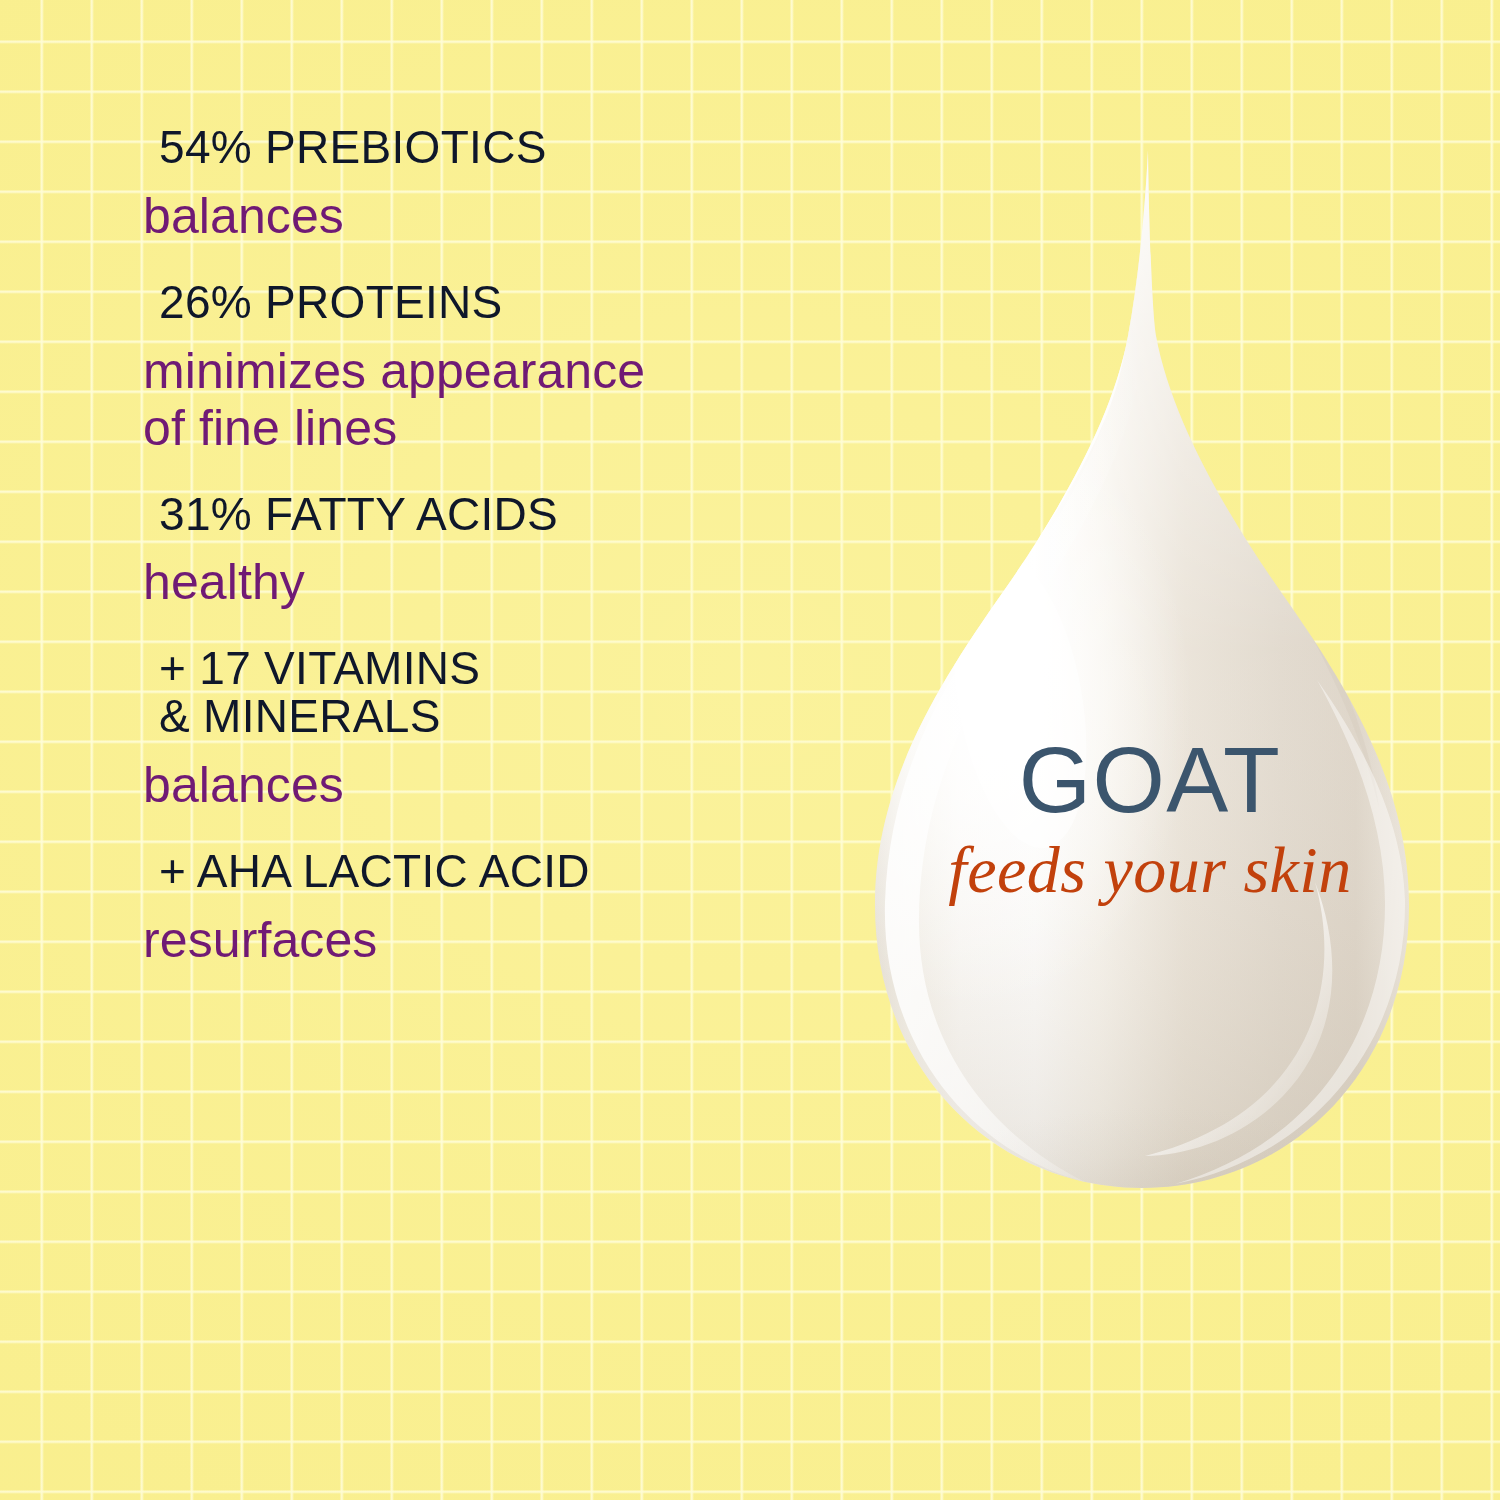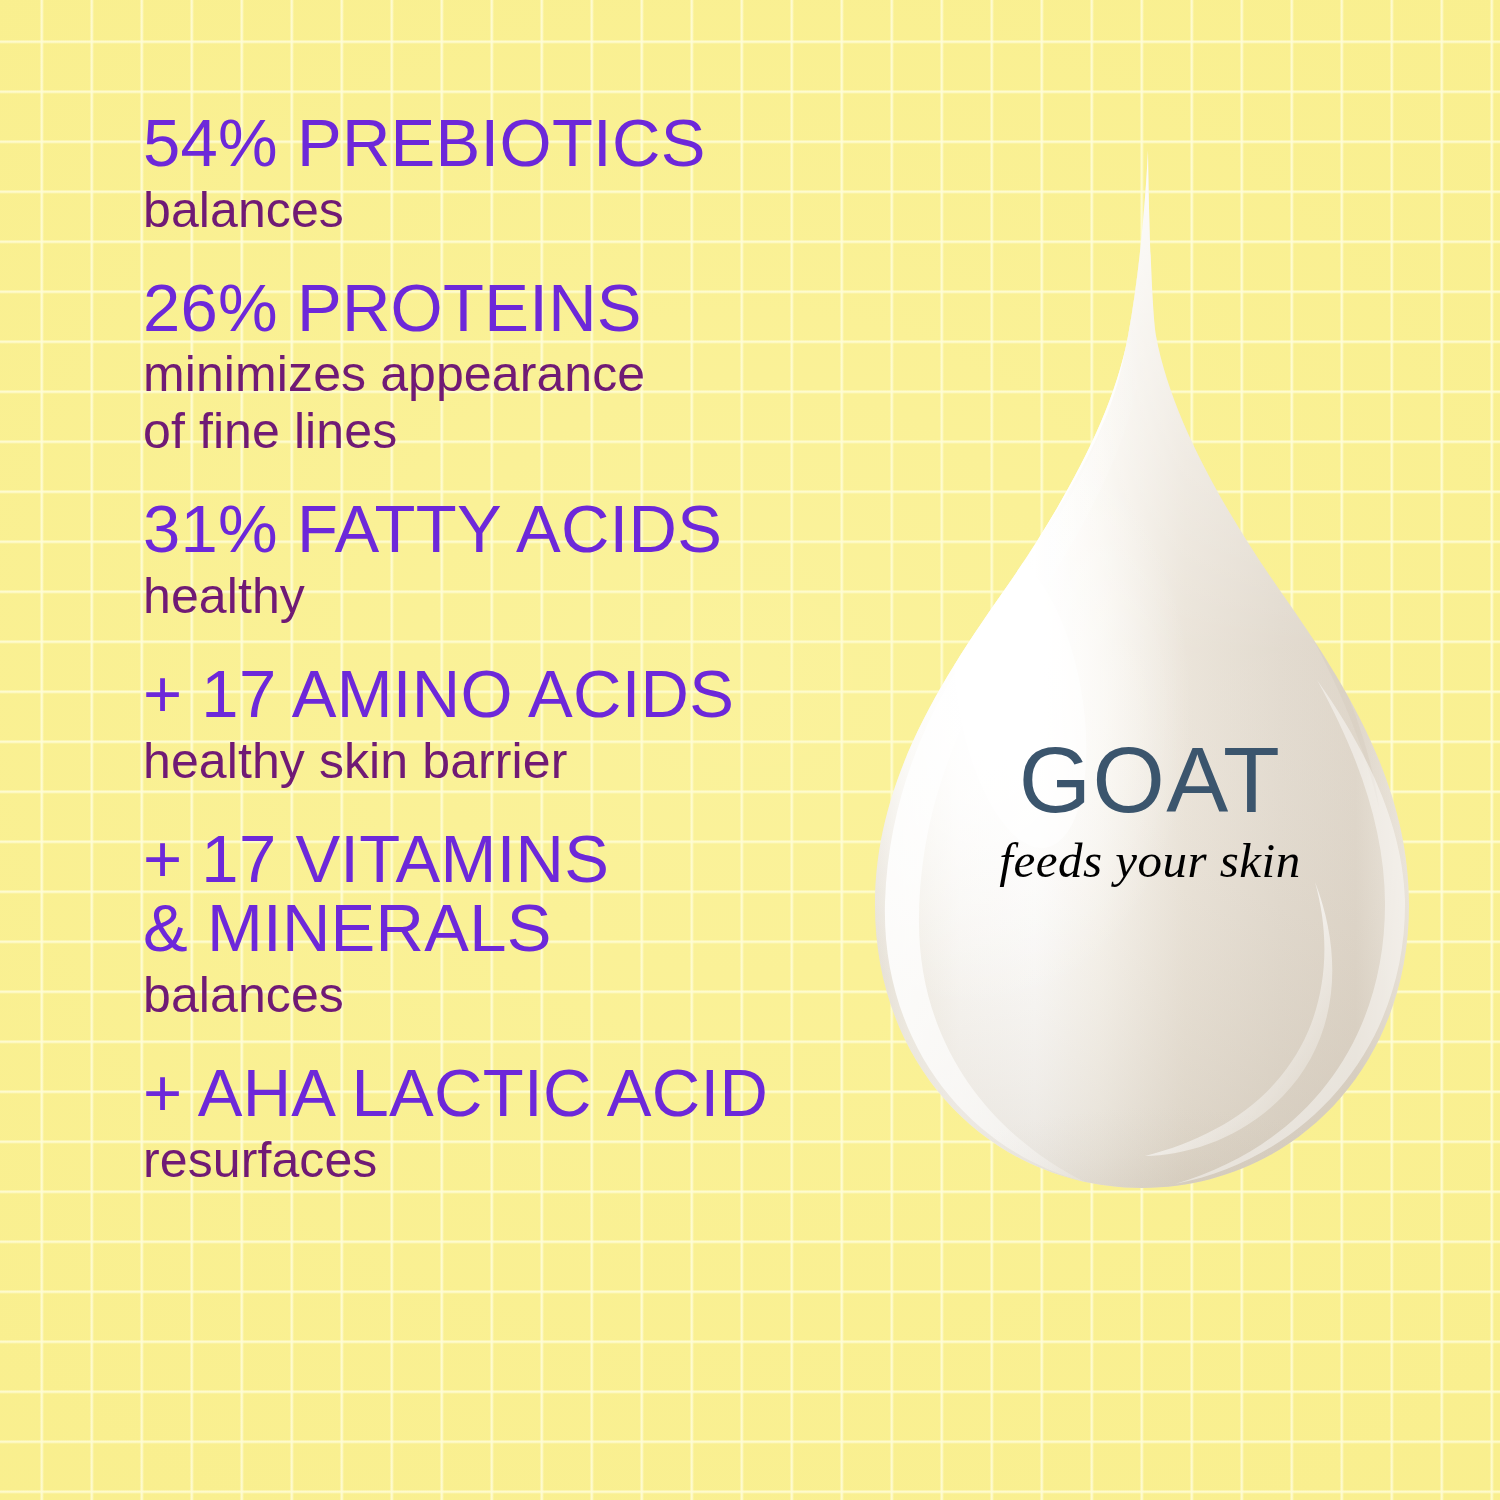--- a/index.html
+++ b/index.html
@@ -58,27 +58,27 @@
     left: 143px;
     top: 108px;
     width: 720px;
   }
   .ingredient-item {
     margin-bottom: 34px;
   }
   .ingredient-item:last-child { margin-bottom: 0; }
 
   .ingredient-headline {
-    font-size: 67px;
+    font-size: 46px;
     line-height: 1.04;
     font-weight: 400;
     letter-spacing: 0.3px;
-    color: #6d28d9;
+    color: #0f172a;
     white-space: pre-line;
-    margin: 0;
+    margin: 16px;
   }
   .ingredient-benefit {
     font-size: 50px;
     line-height: 1.14;
     font-weight: 400;
     letter-spacing: 0.1px;
     color: #701a75;
     white-space: pre-line;
     margin: 4px 0 0 0;
   }
@@ -108,24 +108,24 @@
     line-height: 0.97;
     font-weight: 400;
     letter-spacing: 1.5px;
     color: #3b556d;
   }
   #brand-tagline {
     display: block;
     margin-top: 10px;
     font-family: "Liberation Serif", "DejaVu Serif", serif;
     font-style: italic;
-    font-size: 49px;
+    font-size: 66px;
     line-height: 1.05;
     letter-spacing: 0.5px;
-    color: #000000;
+    color: #c2410c;
   }
 </style>
 </head>
 <body>
 
 <div id="poster">
 
   <div id="grid-bg"></div>
   <div id="grid-wash"></div>
 
@@ -140,24 +140,20 @@
       <p class="ingredient-headline">26% PROTEINS</p>
       <p class="ingredient-benefit">minimizes appearance
 of fine lines</p>
     </div>
 
     <div class="ingredient-item">
       <p class="ingredient-headline">31% FATTY ACIDS</p>
       <p class="ingredient-benefit">healthy</p>
     </div>
 
-    <div class="ingredient-item">
-      <p class="ingredient-headline">+ 17 AMINO ACIDS</p>
-      <p class="ingredient-benefit">healthy skin barrier</p>
-    </div>
 
     <div class="ingredient-item">
       <p class="ingredient-headline">+ 17 VITAMINS
 &amp; MINERALS</p>
       <p class="ingredient-benefit">balances</p>
     </div>
 
     <div class="ingredient-item">
       <p class="ingredient-headline">+ AHA LACTIC ACID</p>
       <p class="ingredient-benefit">resurfaces</p>

